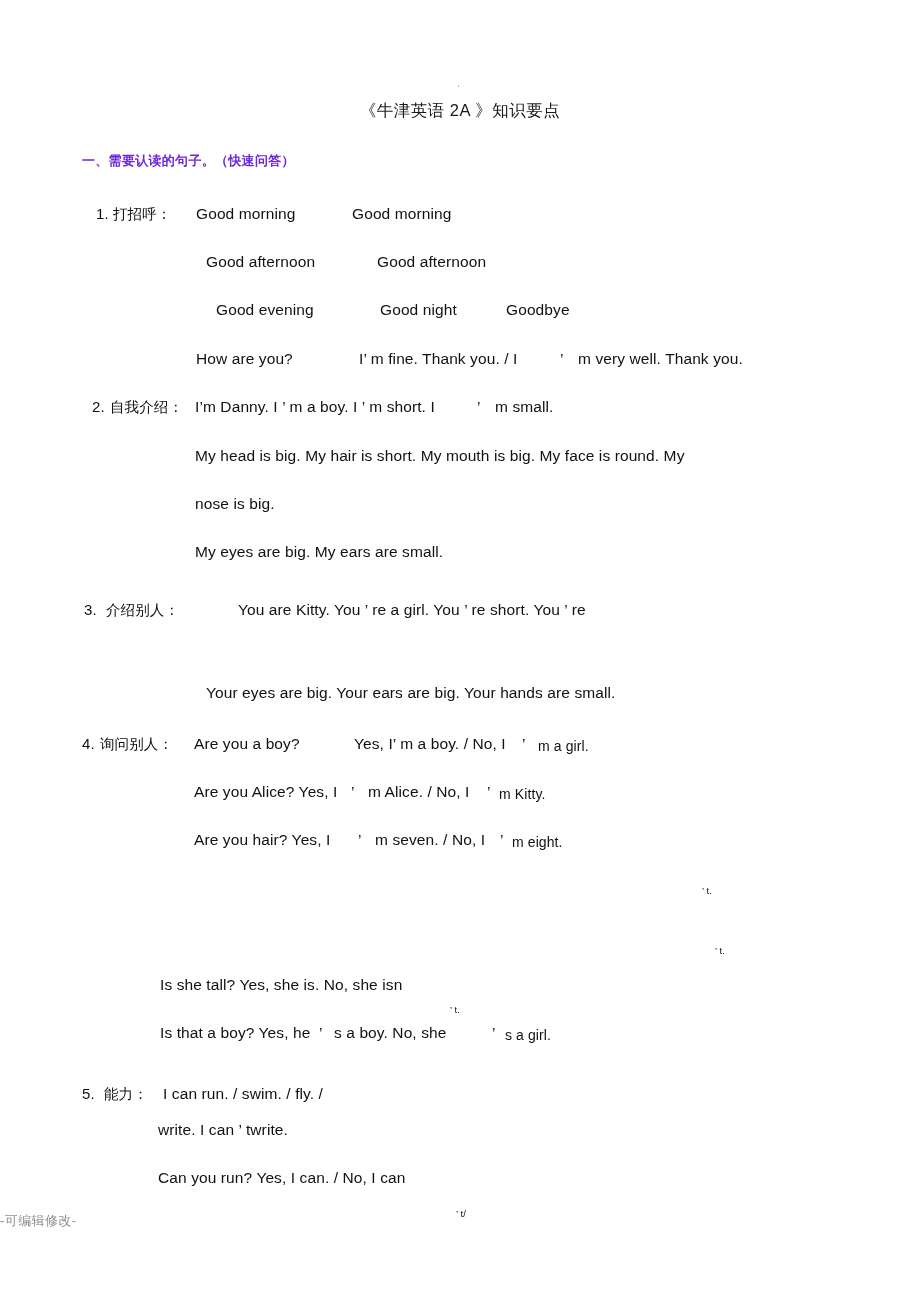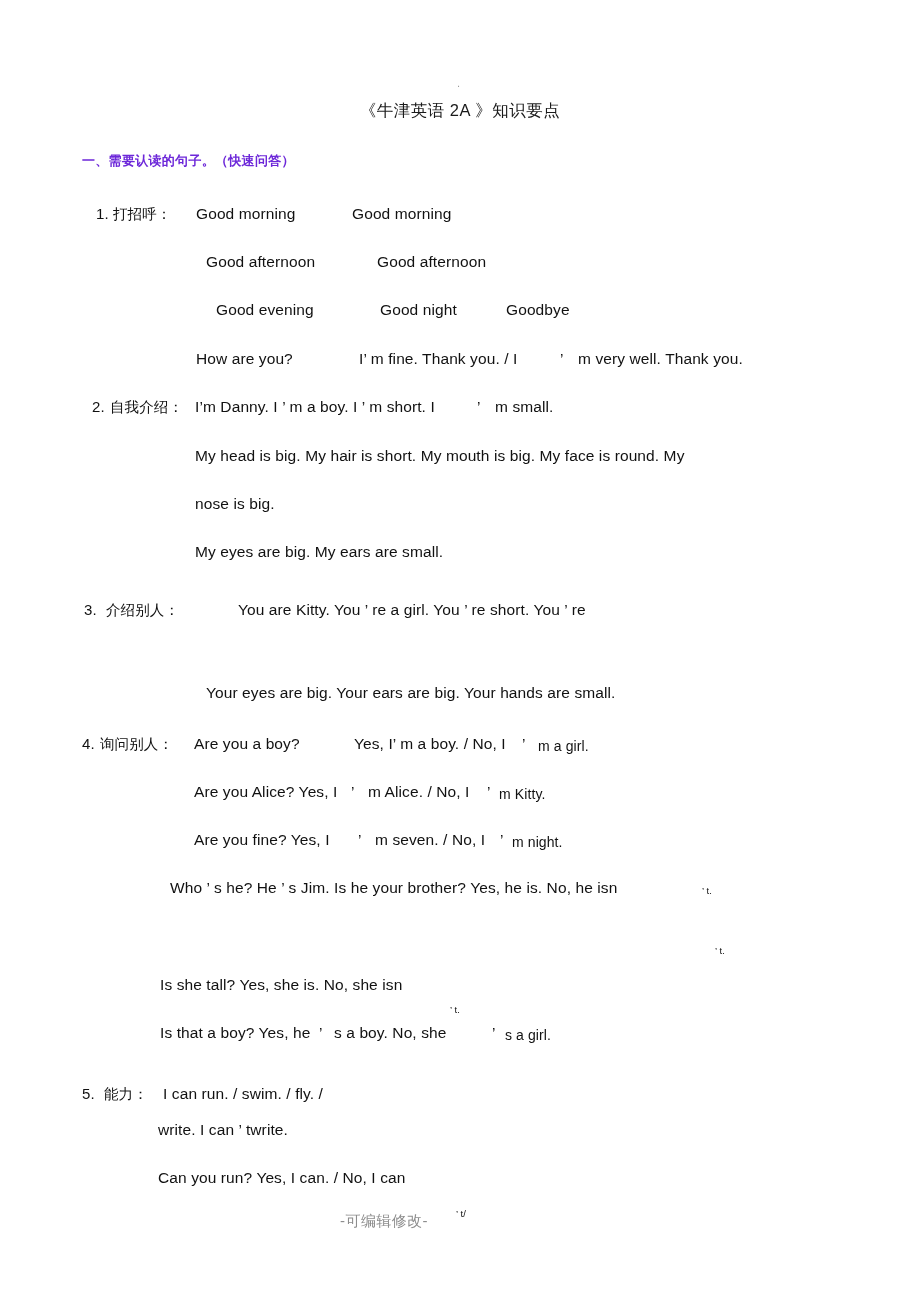--- a/index.html
+++ b/index.html
@@ -67,22 +67,22 @@
   .xs {
     font-size: 9.5px;
     position: relative;
     top: 1px;
   }
   .footer {
     position: absolute;
     left: 0;
     top: 1212px;
     width: 768px;
-    text-align: center;
-    font-size: 15px;
+    text-align: left;
+    font-size: 13px;
     color: #8d8d8d;
     letter-spacing: 0.4px;
   }
 </style>
 </head>
 <body>
 
 <div class="page">
 
   <div class="top-dot">.</div>
@@ -129,27 +129,26 @@
   <div class="ln" style="left:354px; top:735px;">Yes, I’ m a boy. / No, I</div>
   <div class="ln" style="left:522px; top:735px;">’</div>
   <div class="ln sm" style="left:538px; top:738px;">m a girl.</div>
 
   <div class="ln" style="left:194px; top:783px;">Are you Alice? Yes, I</div>
   <div class="ln" style="left:351px; top:783px;">’</div>
   <div class="ln" style="left:368px; top:783px;">m Alice. / No, I </div>
   <div class="ln" style="left:487px; top:783px;">’</div>
   <div class="ln sm" style="left:499px; top:786px;">m Kitty.</div>
 
-  <div class="ln" style="left:194px; top:831px;">Are you fine? Yes, I</div>
+  <div class="ln" style="left:194px; top:831px;">Are you hair? Yes, I</div>
   <div class="ln" style="left:358px; top:831px;">’</div>
   <div class="ln" style="left:375px; top:831px;">m seven. / No, I </div>
   <div class="ln" style="left:500px; top:831px;">’</div>
-  <div class="ln sm" style="left:512px; top:834px;">m night.</div>
+  <div class="ln sm" style="left:512px; top:834px;">m eight.</div>
 
-  <div class="ln" style="left:170px; top:879px;">Who ’ s he? He ’ s Jim. Is he your brother? Yes, he is. No, he isn</div>
   <div class="ln xs" style="left:702px; top:885px;">’ t.</div>
 
   <div class="ln xs" style="left:715px; top:934px;">’ t.</div>
 
   <div class="ln" style="left:160px; top:976px;">Is she tall? Yes, she is. No, she isn</div>
   <div class="ln xs" style="left:450px; top:982px;">’ t.</div>
 
   <div class="ln" style="left:160px; top:1024px;">Is that a boy? Yes, he</div>
   <div class="ln" style="left:319px; top:1024px;">’</div>
   <div class="ln" style="left:334px; top:1024px;">s a boy. No, she </div>

